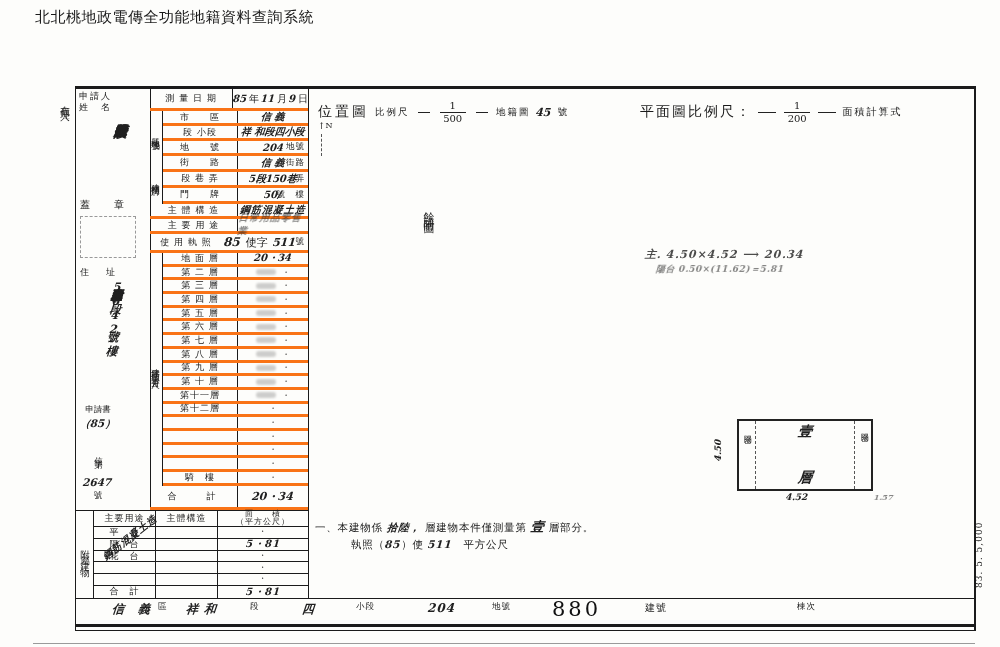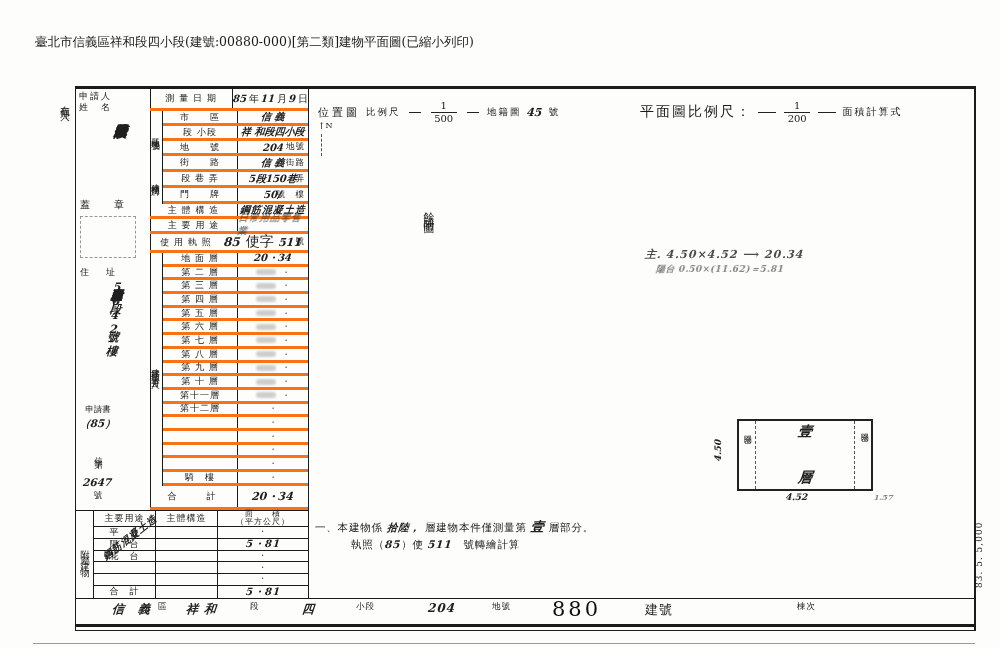--- a/index.html
+++ b/index.html
@@ -44,21 +44,21 @@
   
   .stamp{font-size:21px;letter-spacing:3px;font-weight:400;color:#111;position:relative;top:-4px;display:inline-block}
   .appno{position:absolute;left:77px;top:404px;width:42px;text-align:center;font-size:8.5px;line-height:1.4}
   .appno .vv{writing-mode:vertical-rl;text-orientation:upright;letter-spacing:2px;margin:2px auto}
 </style>
 </head>
 <body>
 
 <div class="page">
 
-  <div class="abs" style="left:35px;top:34px;font-size:12.5px">臺北市信義區祥和段四小段(建號:00880-000)[第二類]建物平面圖(已縮小列印)</div>
+  <div class="abs" style="left:35px;top:8px;font-size:15px;letter-spacing:.5px">北北桃地政電傳全功能地籍資料查詢系統</div>
 
 
   <div class="hline" style="left:75px;top:86px;width:901px;border-top-width:3px"></div>
   <div class="vline" style="left:75px;top:86px;height:545px"></div>
   <div class="vline" style="left:974px;top:86px;height:545px;border-left-width:2px"></div>
   <div class="vline" style="left:150px;top:89px;height:421px"></div>
   <div class="vline" style="left:308px;top:89px;height:509px"></div>
   <div class="hline" style="left:75px;top:510px;width:233px"></div>
   <div class="hline" style="left:75px;top:598px;width:899px"></div>
   <div class="hline" style="left:75px;top:624px;width:901px;border-top-width:3px"></div>
@@ -147,21 +147,21 @@
     <div class="srow h15">
       <div class="slabel w88">主 要 用 途</div>
       <div class="vcell">
           <span class="hand faint" style="font-size:9.5px;letter-spacing:1px">日常用品零售業</span>
         </div>
     </div>
     <div class="srow h19">
       <div class="slabel w72" style="border-right:none">使 用 執 照</div>
       <div class="vcell" style="justify-content:flex-start;gap:5px;padding-left:2px">
         <span class="hand" style="font-size:12px">85</span>
-        <span style="font-size:14px">使字</span>
+        <span style="font-size:11px">使字</span>
         <span class="hand" style="font-size:11px">511</span>
         <span class="psuf">號</span>
       </div>
     </div>
     <div class="grouprow" style="height:233px">
       <div class="gcol">建坪面積（平方公尺）</div>
       <div class="grows" id="floors">
           <div class="srow frow">
             <div class="slabel w75">地 面 層</div>
             <div class="vcell">
@@ -337,21 +337,21 @@
             <div class="attc attc3" style="flex-direction: row;">
               <span class="hand" style="font-size: 10px;">5・81</span>
             </div>
           </div>
         </div>
     </div>
   </div>
   <div class="abs hand" style="left:104px;top:551px;font-size:10px;letter-spacing:1px;transform:rotate(-38deg) skewX(-5deg);transform-origin:left center">鋼筋混凝土造</div>
 
   <div class="abs" style="left:318px;top:100px;display:flex;align-items:center;gap:6px">
-    <span style="font-size:11px;letter-spacing:3px">位置圖</span>
+    <span style="font-size:14px;letter-spacing:3px">位置圖</span>
     <span style="font-size:9.5px;letter-spacing:2px">比例尺</span>
     <span class="dashline"></span>
     <span class="frac">
       <span class="fnum">1</span>
       <span>500</span>
     </span>
     <span class="dashline"></span>
     <span style="font-size:9.5px;letter-spacing:2px">地籍圖</span>
     <span class="hand" style="font-size:11px">45</span>
     <span style="font-size:9.5px">號</span>
@@ -384,32 +384,32 @@
     <div class="abs hand" style="left:50%;bottom:2px;transform:translateX(-50%) skewX(-5deg);font-size:14px;font-weight:700">層</div>
     <div class="abs vtext" style="left:2px;top:8px;font-size:8px;height:40px">陽台</div>
     <div class="abs vtext" style="right:2px;top:6px;font-size:8px;height:40px">陽台</div>
   </div>
   <div class="abs hand" style="left:707px;top:445px;font-size:9px;transform:rotate(-90deg) skewX(-5deg)">4.50</div>
   <div class="abs hand" style="left:786px;top:492px;font-size:9px">4.52</div>
   <div class="abs hand faint" style="left:874px;top:492px;font-size:8px">1.57</div>
 
   <div class="notes" id="notes">
       <div><span>一、本建物係 </span><span class="hand">拾陸，</span><span> 層建物本件僅測量第 </span><span class="hand note-big">壹</span><span> 層部分。</span></div>
-      <div style="padding-left: 36px;"><span>執照（</span><span class="hand">85</span><span>）使 </span><span class="hand">511</span><span>　號轉繪計算</span></div>
+      <div style="padding-left: 36px;"><span>執照（</span><span class="hand">85</span><span>）使 </span><span class="hand">511</span><span>　平方公尺</span></div>
     </div>
 
   <div class="abs" style="left:974px;top:510px;height:78px;writing-mode:vertical-rl;transform:rotate(180deg);font-size:9px;letter-spacing:1px">83. 5. 5,000</div>
 
   <div class="abs" id="strip" style="left:0;top:601px;width:1000px;height:18px">
       <span class="hand" style="position: absolute; left: 112px; font-size: 12px; letter-spacing: 1px;">信　義</span>
       <span style="position: absolute; left: 158px; font-size: 8.5px; letter-spacing: 1px;">區</span>
       <span class="hand" style="position: absolute; left: 186px; font-size: 12px; letter-spacing: 1px;">祥 和</span>
       <span style="position: absolute; left: 250px; font-size: 8.5px; letter-spacing: 1px;">段</span>
       <span class="hand" style="position: absolute; left: 302px; font-size: 12px; letter-spacing: 1px;">四</span>
       <span style="position: absolute; left: 356px; font-size: 8.5px; letter-spacing: 1px;">小段</span>
       <span class="hand" style="position: absolute; left: 428px; font-size: 12px; letter-spacing: 1px;">204</span>
       <span style="position: absolute; left: 492px; font-size: 8.5px; letter-spacing: 1px;">地號</span>
       <span class="stamp" style="position: absolute; left: 552px; font-size: 21px; letter-spacing: 3px;">880</span>
-      <span style="position: absolute; left: 645px; font-size: 13px; letter-spacing: 1px;">建號</span>
+      <span style="position: absolute; left: 645px; font-size: 10px; letter-spacing: 1px;">建號</span>
       <span style="position: absolute; left: 797px; font-size: 8.5px; letter-spacing: 1px;">棟次</span>
     </div>
 
 </div>
 
 </body></html>

